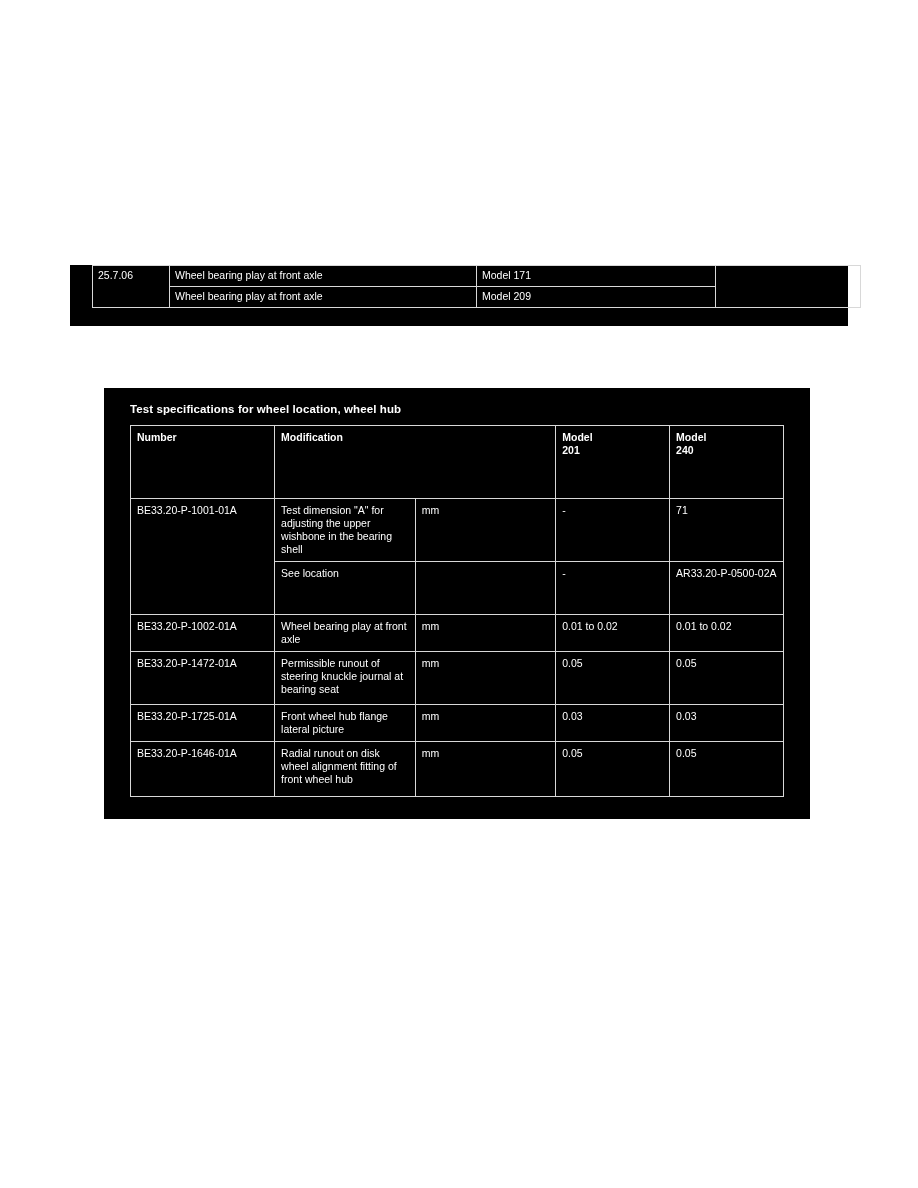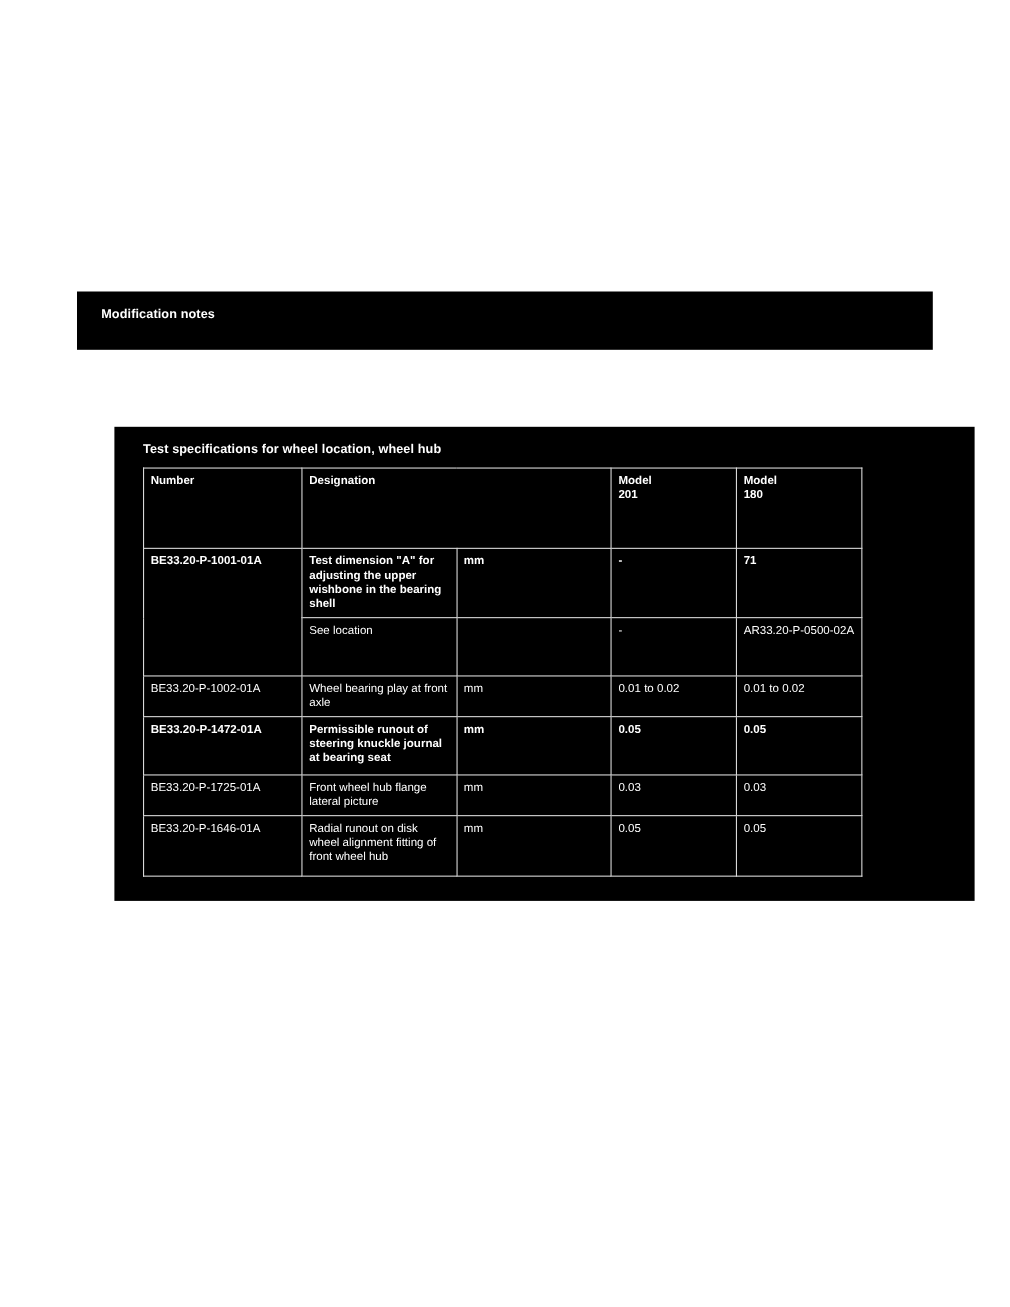--- a/index.html
+++ b/index.html
@@ -50,21 +50,21 @@
   .mod-c2 { width: 296px; }
   .mod-c3 { width: 228px; }
   .mod-c4 { width: 134px; }
   .mod-block-pad { height: 18px; }
 
   
   .spec-block {
     position: absolute;
     left: 104px;
     top: 388px;
-    width: 782px;
+    width: 706px;
     background: #000000;
   }
   .spec-title {
     color: #ffffff;
     font-size: 11.5px;
     font-weight: bold;
     padding: 15px 0 10px 26px;
     letter-spacing: 0.1px;
   }
   .spec-table {
@@ -88,47 +88,60 @@
   }
   .col-num { width: 130px; }
   .col-desg { width: 266px; }
   .col-unit { width: 30px; }
   .col-m129 { width: 100px; }
   .col-m140 { width: 100px; }
 
   .hdr-row th { height: 62px; vertical-align: top; }
   .unit-cell { text-align: right; padding-right: 6px; }
   .spec-block-pad { height: 22px; }
-  .row-tall td { height: 42px; font-weight: bold; }
+  .row-tall td { height: 42px; }
   .row-pic td { height: 42px; }
   .pic-label { padding-left: 96px; }
   .row-last td { height: 44px; }
 </style>
 </head>
 <body>
 
 <div class="mod-block">
-  <div class="mod-title">Modification notes</div>
+  <table class="mod-table">
+    <tbody>
+      <tr>
+        <td class="mod-c1" rowspan="2">25.7.06</td>
+        <td class="mod-c2">Wheel bearing play at front axle</td>
+        <td class="mod-c3">Model 171</td>
+        <td class="mod-c4" rowspan="2"></td>
+      </tr>
+      <tr>
+        <td class="mod-c2">Wheel bearing play at front axle</td>
+        <td class="mod-c3">Model 209</td>
+      </tr>
+    </tbody>
+  </table>
   <div class="mod-block-pad"></div>
 </div>
 
 <div class="spec-block">
   <div class="spec-title">Test specifications for wheel location, wheel hub</div>
   <table class="spec-table">
     <thead>
       <tr class="hdr-row">
         <th class="col-num">Number</th>
-        <th class="col-desg" colspan="2">Designation</th>
+        <th class="col-desg" colspan="2">Modification</th>
         <th class="col-m129">
           <span>Model</span><br>
           <span>201</span>
         </th>
         <th class="col-m140">
           <span>Model</span><br>
-          <span>180</span>
+          <span>240</span>
         </th>
       </tr>
     </thead>
     <tbody>
 
       <tr class="row-tall">
         <td class="col-num" rowspan="2">BE33.20-P-1001-01A</td>
         <td class="col-desg">Test dimension "A" for adjusting the upper wishbone in the bearing shell</td>
         <td class="col-unit unit-cell">mm</td>
         <td class="col-m129">-</td>

